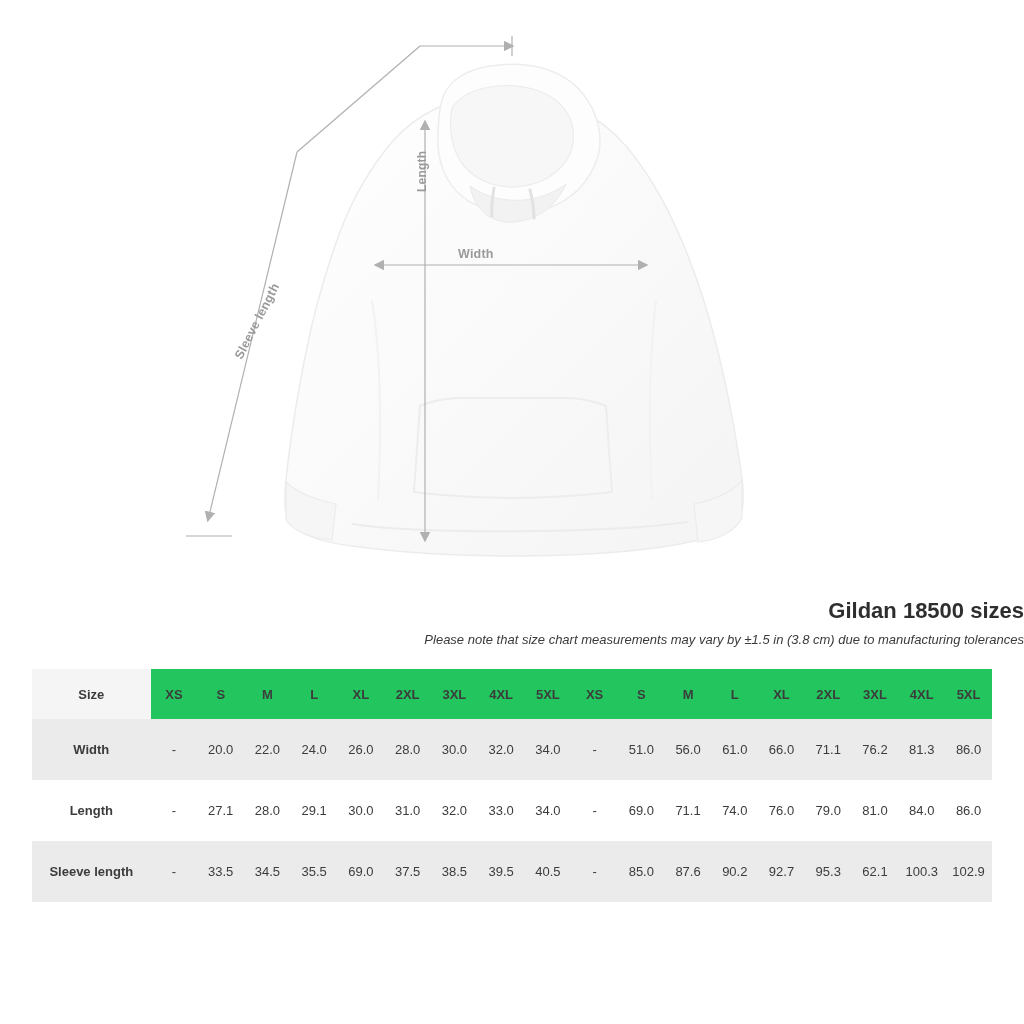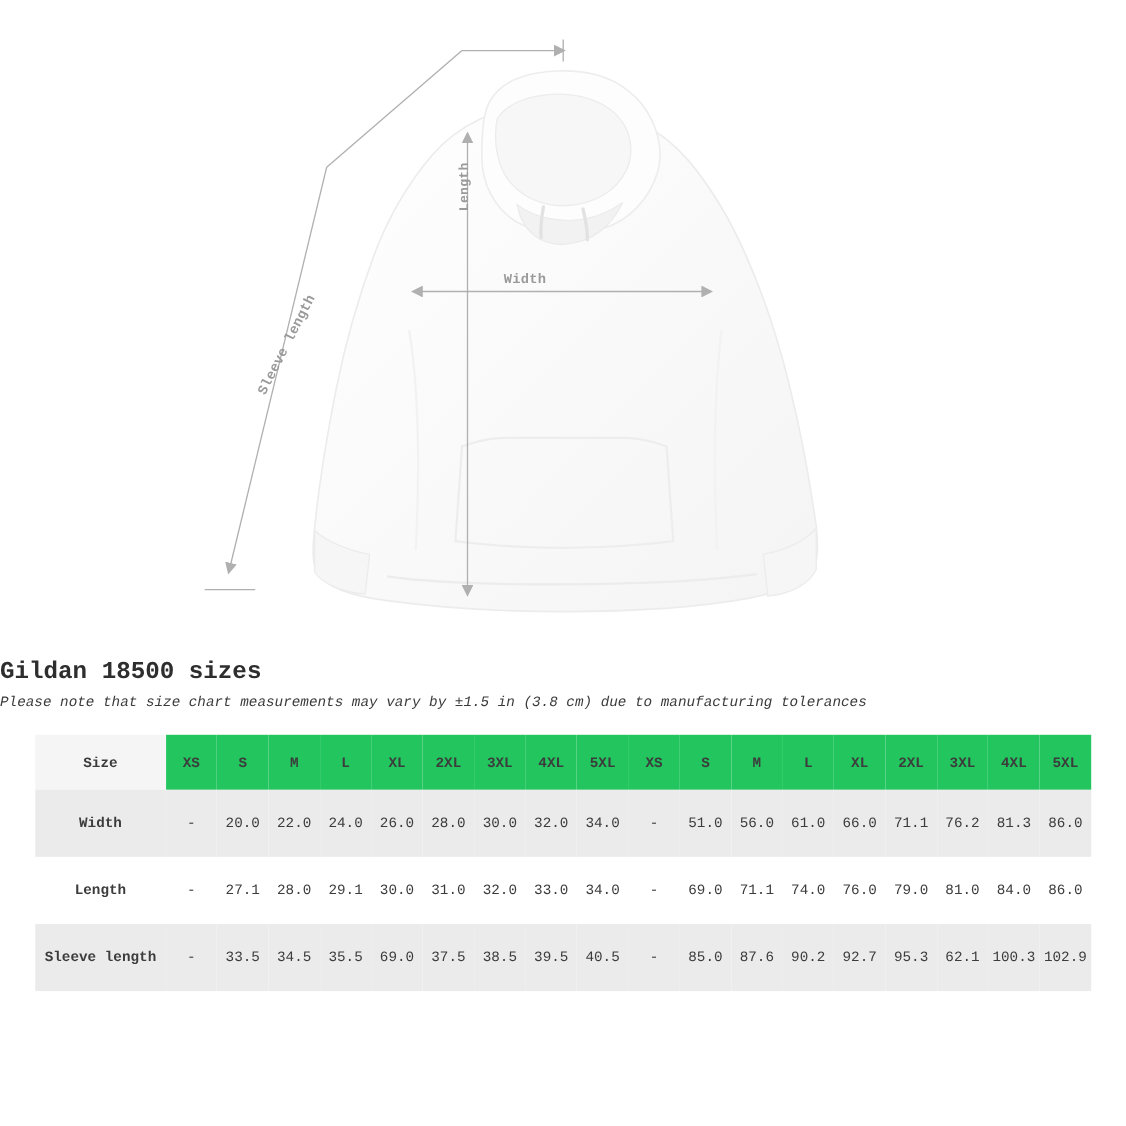--- a/index.html
+++ b/index.html
@@ -12,21 +12,20 @@
     background: #ffffff;
     font-family: "Liberation Sans", sans-serif;
     color: #333333;
     overflow: hidden;
   }
 
   .page {
     position: relative;
     width: 1024px;
     height: 944px;
-    font-family: Liberation Mono, monospace;
   }
 
   
   .illustration {
     position: relative;
     width: 1024px;
     height: 590px;
   }
 
   .hoodie-svg {
@@ -58,21 +57,21 @@
   .dim-label.sleeve-lbl {
     left: 232px;
     top: 355px;
     transform: rotate(-63deg);
     transform-origin: left top;
     font-size: 12.5px;
   }
 
   
   .title-block {
-    text-align: left;
+    text-align: right;
     margin-top: 8px;
   }
   .chart-title {
     font-size: 22px;
     font-weight: bold;
     color: #2e2e2e;
     margin: 0 0 8px 0;
   }
   .chart-note {
     font-size: 13px;

